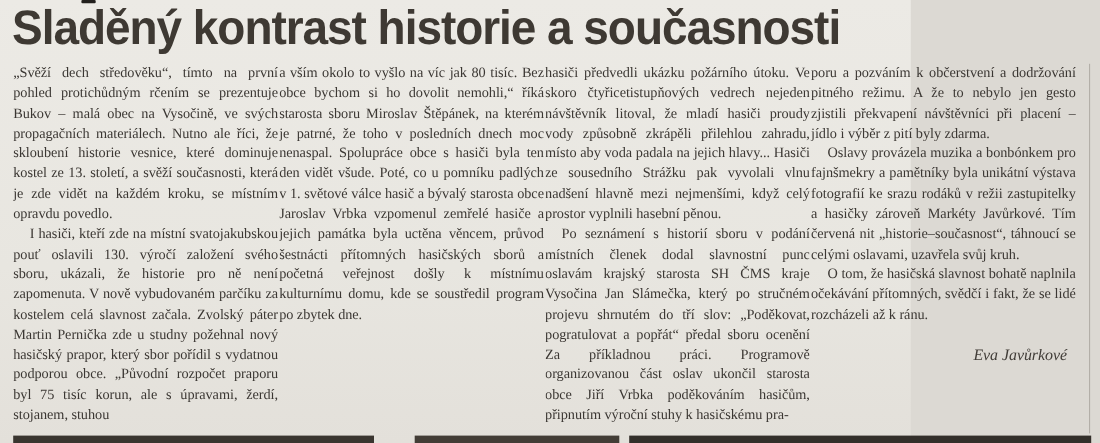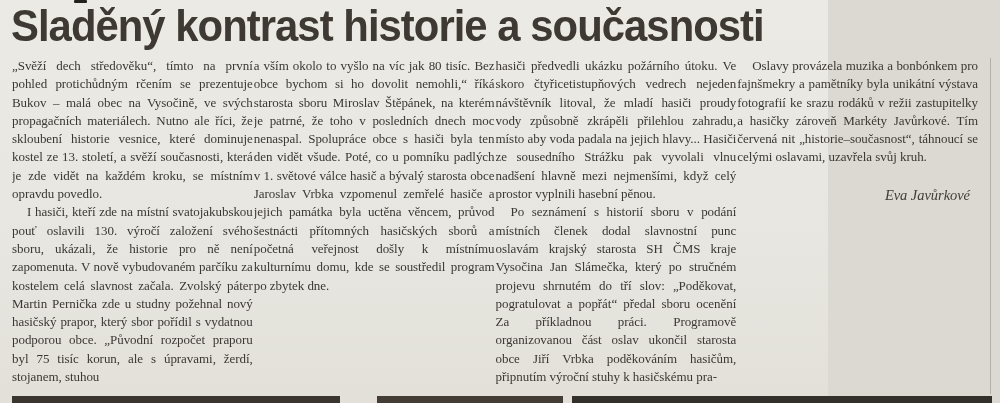--- a/index.html
+++ b/index.html
@@ -72,21 +72,23 @@
     <div class="col">
       <p class="para"><span class="it">a vším okolo to vyšlo na víc jak 80 tisíc. Bez obce bychom si ho dovolit nemohli,“ </span><span>říká starosta sboru Miroslav Štěpánek, na kterém je patrné, že toho v posledních dnech moc nenaspal. Spolupráce obce s hasiči byla ten den vidět všude. Poté, co u pomníku padlých v 1. světové válce hasič a bývalý starosta obce Jaroslav Vrbka vzpomenul zemřelé hasiče a jejich památka byla uctěna věncem, průvod šestnácti přítomných hasičských sborů a početná veřejnost došly k místnímu kulturnímu domu, kde se soustředil program po zbytek dne.</span></p>
     </div>
 
     <div class="col">
       <p class="para"><span>hasiči předvedli ukázku požárního útoku. Ve skoro čtyřicetistupňových vedrech nejeden návštěvník litoval, že mladí hasiči proudy vody způsobně zkrápěli přilehlou zahradu, místo aby voda padala na jejich hlavy... Hasiči ze sousedního Strážku pak vyvolali vlnu nadšení hlavně mezi nejmenšími, když celý prostor vyplnili hasební pěnou.</span></p>
       <p class="para indent"><span>Po seznámení s historií sboru v podání místních členek dodal slavnostní punc oslavám krajský starosta SH ČMS kraje Vysočina Jan Slámečka, který po stručném projevu shrnutém do tří slov: </span><span class="it">„Poděkovat, pogratulovat a popřát“</span><span> předal sboru ocenění Za příkladnou práci. Programově organizovanou část oslav ukončil starosta obce Jiří Vrbka poděkováním hasičům, připnutím výroční stuhy k hasičskému pra-</span></p>
     </div>
 
     <div class="col">
+      <p class="para"><span>poru a pozváním k občerstvení a dodržování pitného režimu. A že to nebylo jen gesto zjistili překvapení návštěvníci při placení – jídlo i výběr z pití byly zdarma.</span></p>
       <p class="para indent"><span>Oslavy provázela muzika a bonbónkem pro fajnšmekry a pamětníky byla unikátní výstava fotografií ke srazu rodáků v režii zastupitelky a hasičky zároveň Markéty Javůrkové. Tím červená nit „historie–současnost“, táhnoucí se celými oslavami, uzavřela svůj kruh.</span></p>
+      <p class="para indent"><span>O tom, že hasičská slavnost bohatě naplnila očekávání přítomných, svědčí i fakt, že se lidé rozcházeli až k ránu.</span></p>
       <div class="byline">Eva Javůrkové</div>
     </div>
 
   </div>
 
   <div class="rule-right"></div>
 
   <div class="photo-strip">
     <div class="photo-top p1"></div>
     <div class="photo-top p2"></div>

